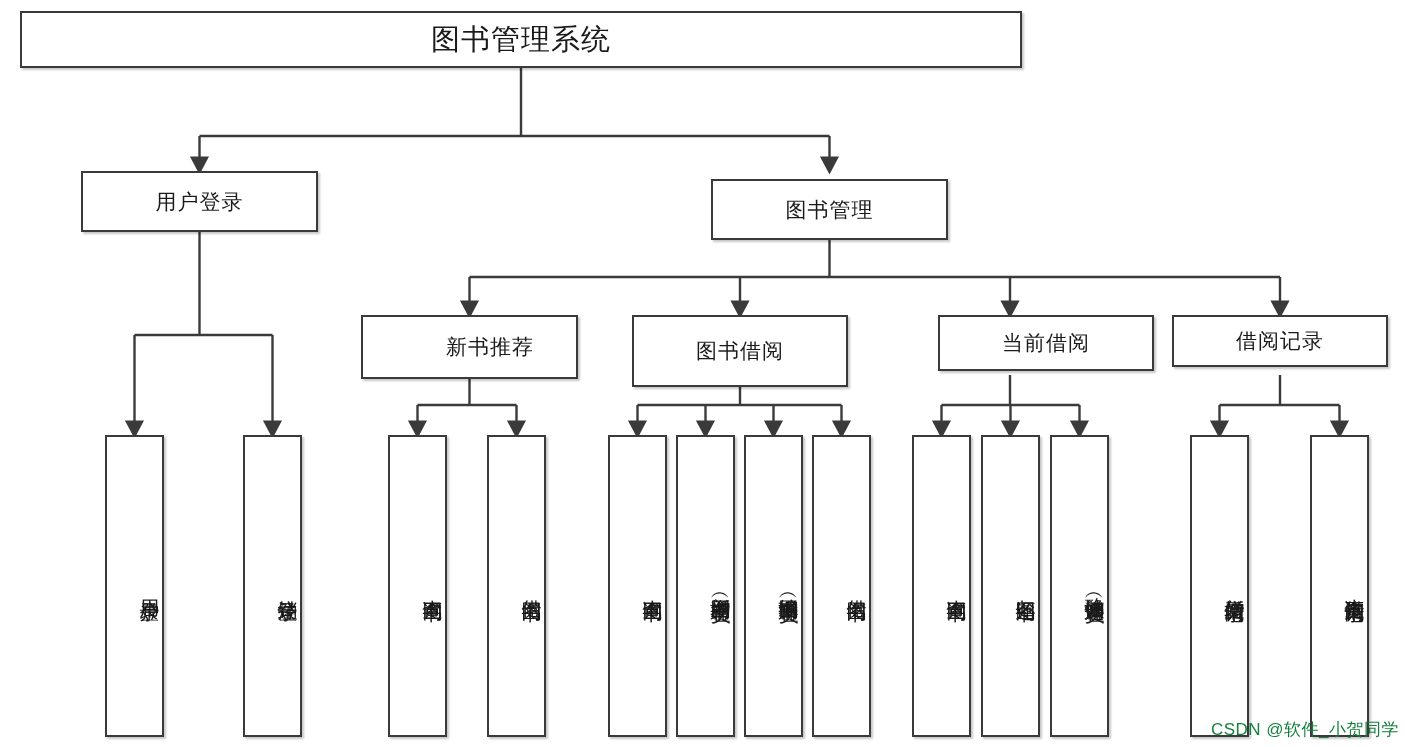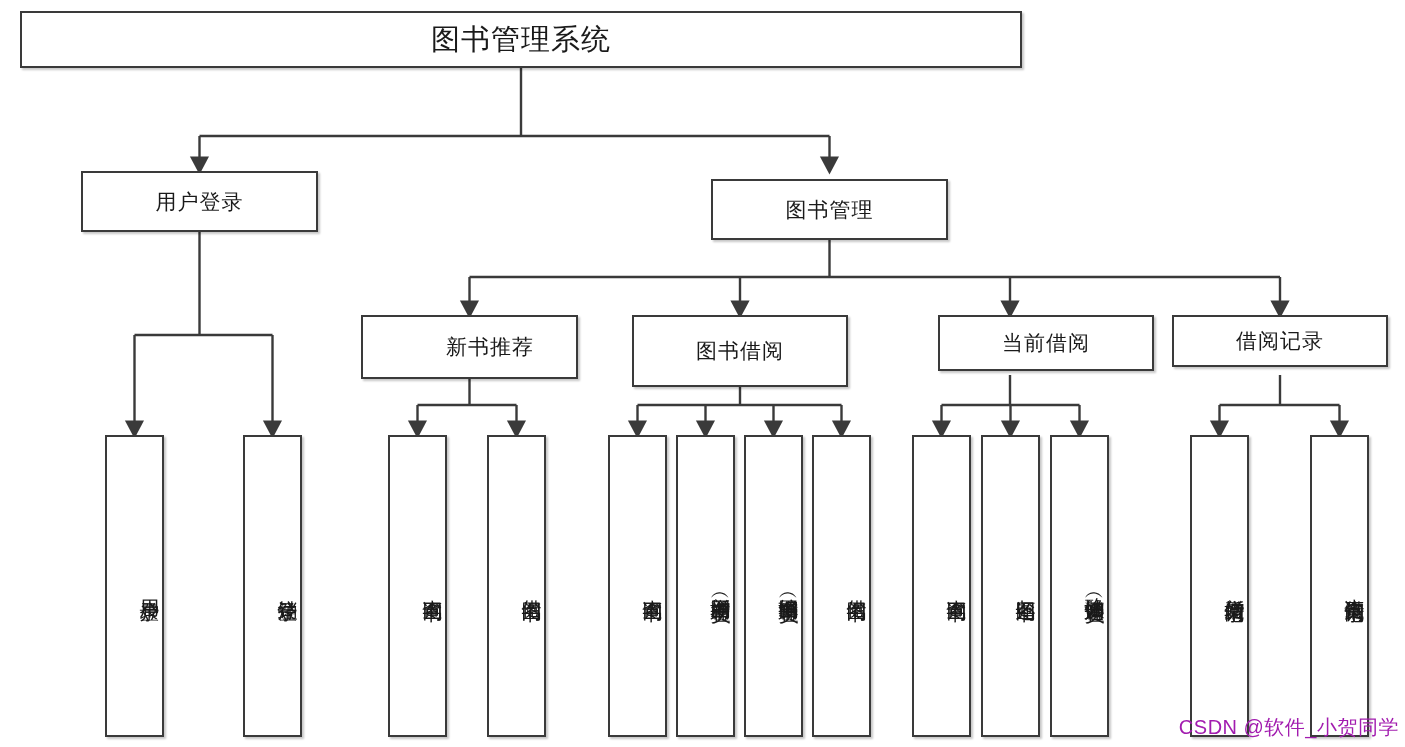--- a/index.html
+++ b/index.html
@@ -20,21 +20,21 @@
   .node.vert{
     font-size:20px;line-height:1.22;letter-spacing:1px;
     writing-mode:vertical-rl;text-orientation:upright;
     padding:8px 0;align-items:flex-start;justify-content:center;
     white-space:nowrap;
   }
   .node.root{font-size:29px;}
   svg.links{position:absolute;left:0;top:0;width:1405px;height:747px;pointer-events:none;}
   .watermark{
     position:absolute;right:6px;bottom:6px;
-    font-size:20px;color:#a21caf;letter-spacing:0.5px;
+    font-size:17px;color:#15803d;letter-spacing:0.5px;
     white-space:nowrap;user-select:none;
   }
 </style>
 </head>
 <body>
 
 <div id="canvas">
   <svg class="links" viewBox="0 0 1405 747">
     <defs>
       <marker id="arrow" markerWidth="11" markerHeight="11" refX="1.5" refY="4" orient="auto" markerUnits="strokeWidth">

